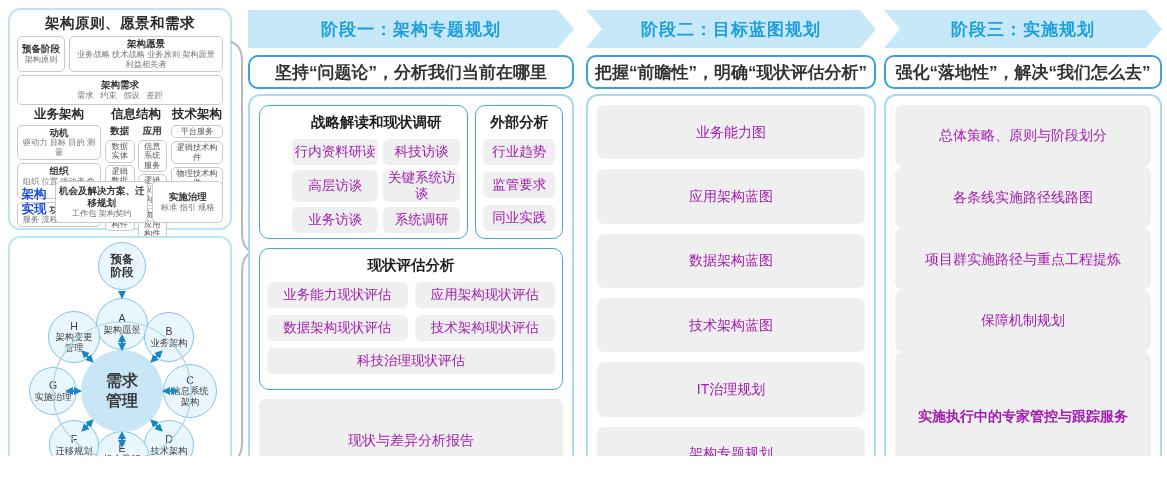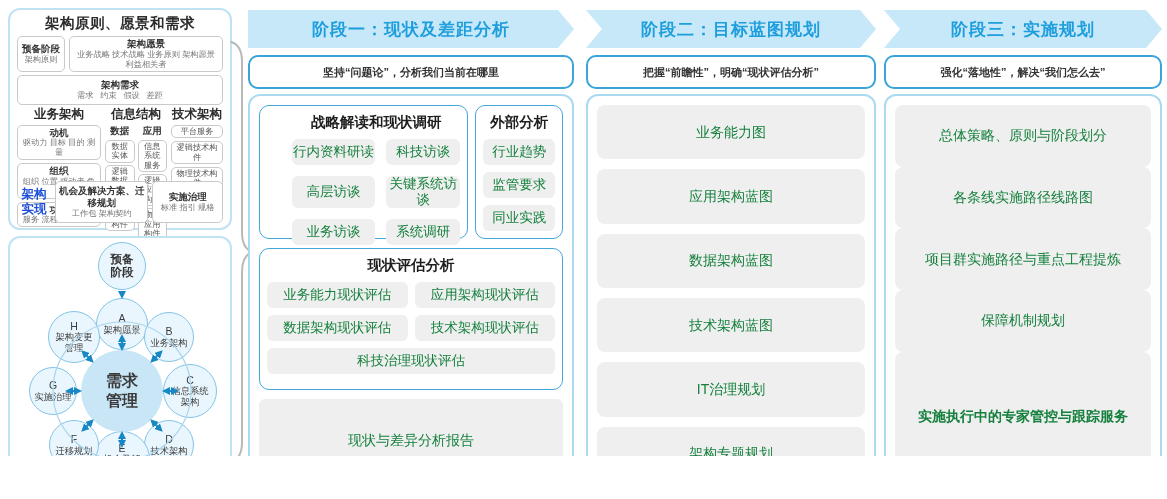--- a/index.html
+++ b/index.html
@@ -57,37 +57,37 @@
   .brace { position:absolute; left:228px; top:40px; }
 
   
   .band { position:absolute; top:10px; height:38px; background:#c6e8f8;
     display:flex; align-items:center; justify-content:center;
     font-weight:bold; font-size:17px; color:#1e9edd; letter-spacing:1px; }
   .band-point  { clip-path:polygon(0 0, calc(100% - 16px) 0, 100% 50%, calc(100% - 16px) 100%, 0 100%); }
   .band-notch  { clip-path:polygon(0 0, calc(100% - 16px) 0, 100% 50%, calc(100% - 16px) 100%, 0 100%, 16px 50%); }
   .subtitle { position:absolute; top:55px; height:34px; background:#fff;
     border:2px solid #3aa3da; border-radius:10px; display:flex; align-items:center; justify-content:center;
-    font-weight:bold; font-size:11px; color:#333; }
+    font-weight:bold; font-size:17px; color:#333; }
   .panel { position:absolute; top:94px; height:398px; background:#fff;
     border:2px solid #abdaf0; border-radius:12px; padding:9px; }
   .p1 { left:248px; width:326px; display:flex; flex-direction:column; gap:9px; }
   .p2 { left:586px; width:290px; display:flex; flex-direction:column; gap:10px; }
   .p3 { left:884px; width:278px; display:flex; flex-direction:column; gap:0; }
   .b1 { left:248px; width:326px; } .b2 { left:586px; width:290px; } .b3 { left:884px; width:278px; }
 
   .bluebox { border:1.5px solid #45a8db; border-radius:10px; background:#fff; padding:5px 7px 7px;
     display:flex; flex-direction:column; gap:7px; min-width:0; }
   .bb-title { text-align:center; font-weight:bold; font-size:14.5px; color:#1f1f1f; padding-top:2px; }
   .gitem { background:#efefef; border-radius:6px; display:flex; align-items:center; justify-content:center;
-    font-size:13.5px; color:#15803d; min-height:26px; text-align:center; line-height:1.2; }
+    font-size:13.5px; color:#a21caf; min-height:26px; text-align:center; line-height:1.2; }
   .p1-top { display:flex; gap:7px; height:134px; }
   .strategy { flex:2.35;padding-left:32px; }
   .external { flex:1; }
-  .grid2 { display:grid; grid-template-columns:1.12fr 1fr; gap:11px; flex:1; }
+  .grid2 { display:grid; grid-template-columns:1.12fr 1fr; gap:5px; flex:1; }
   .grid2e { display:grid; grid-template-columns:1fr 1fr; gap:7px; }
   .ext-items { display:flex; flex-direction:column; gap:7px; flex:1; }
   .assessment { height:142px; }
   .report { flex:1; font-size:14px; }
   .p23-item { flex:1; font-size:14px; border-radius:8px; }
   .p3-tall { flex:2.1;font-weight:bold; }
 </style>
 </head>
 <body>
 
@@ -222,21 +222,21 @@
         <line x1="82.3" y1="123.3" x2="72.7" y2="113.7" stroke="#1787c5" stroke-width="2" marker-start="url(#arr)" marker-end="url(#arr)"></line>
       </svg>
     </div>
   </div>
 
   <svg class="brace" width="26" height="424" viewBox="0 0 26 424">
     <path d="M3,2 Q14,5 14,22 L14,192 Q14,208 24,212 Q14,216 14,232 L14,402 Q14,419 3,422" fill="none" stroke="#b9b9b9" stroke-width="2" stroke-linecap="round"></path>
   </svg>
 
   <div class="band band-point b1">
-    <span>阶段一：现状及差距分析</span>
+    <span>阶段一：架构专题规划</span>
   </div>
   <div class="band band-notch b2">
     <span>阶段二：目标蓝图规划</span>
   </div>
   <div class="band band-notch b3">
     <span>阶段三：实施规划</span>
   </div>
 
   <div class="subtitle b1">
     <span>坚持“问题论”，分析我们当前在哪里</span>

